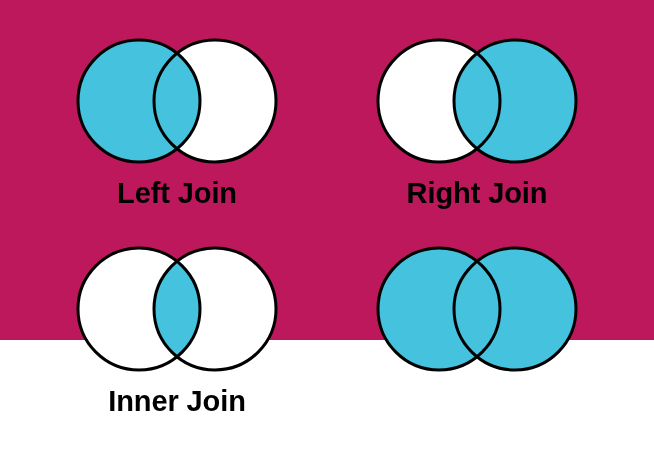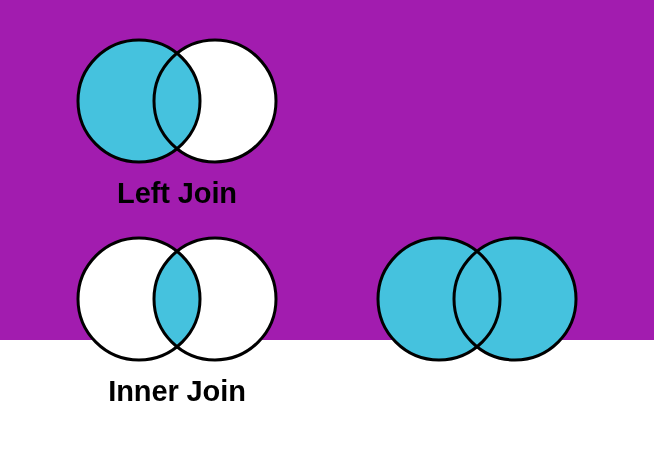--- a/index.html
+++ b/index.html
@@ -11,35 +11,35 @@
     height: 474px;
     background: #ffffff;
     font-family: "Liberation Sans", sans-serif;
     overflow: hidden;
   }
 
   #venn-board {
     position: relative;
     width: 654px;
     height: 340px;
-    background: #a21caf;
+    background: #be185d;
   }
 
   .venn-cell {
     position: absolute;
     width: 300px;
     display: flex;
     flex-direction: column;
     align-items: center;
   }
 
   .venn-cell.col-left  { left: 27px; }
   .venn-cell.col-right { left: 327px; }
   .venn-cell.row-top    { top: 35px; }
-  .venn-cell.row-bottom { top: 233px; justify-content: space-between; }
+  .venn-cell.row-bottom { top: 243px; justify-content: space-between; }
 
   .venn-figure {
     position: relative;
     width: 204px;
     height: 132px;
   }
 
   .venn-figure svg {
     display: block;
     width: 204px;
@@ -81,20 +81,42 @@
         <g clip-path="url(#clip-left-lj)">
           <circle cx="140" cy="66" r="61" fill="#45c2de" clip-path="url(#clip-right-lj)"></circle>
         </g>
         <circle cx="64" cy="66" r="61" fill="none" stroke="#000000" stroke-width="3"></circle>
         <circle cx="140" cy="66" r="61" fill="none" stroke="#000000" stroke-width="3"></circle>
       </svg>
     </div>
     <div class="venn-label">Left Join</div>
   </div>
 
+  <div class="venn-cell col-right row-top">
+    <div class="venn-figure">
+      <svg viewBox="0 0 204 132" xmlns="http://www.w3.org/2000/svg">
+        <defs>
+          <clipPath id="clip-left-rj">
+              <circle cx="64" cy="66" r="61"></circle>
+            </clipPath>
+          <clipPath id="clip-right-rj">
+              <circle cx="140" cy="66" r="61"></circle>
+            </clipPath>
+        </defs>
+        <circle cx="64" cy="66" r="61" fill="#ffffff"></circle>
+        <circle cx="140" cy="66" r="61" fill="#45c2de"></circle>
+        <g clip-path="url(#clip-left-rj)">
+          <circle cx="140" cy="66" r="61" fill="#45c2de" clip-path="url(#clip-right-rj)"></circle>
+        </g>
+        <circle cx="64" cy="66" r="61" fill="none" stroke="#000000" stroke-width="3"></circle>
+        <circle cx="140" cy="66" r="61" fill="none" stroke="#000000" stroke-width="3"></circle>
+      </svg>
+    </div>
+    <div class="venn-label">Right Join</div>
+  </div>
 
   <div class="venn-cell col-left row-bottom">
     <div class="venn-figure">
       <svg viewBox="0 0 204 132" xmlns="http://www.w3.org/2000/svg">
         <defs>
           <clipPath id="clip-left-ij">
               <circle cx="64" cy="66" r="61"></circle>
             </clipPath>
           <clipPath id="clip-right-ij">
               <circle cx="140" cy="66" r="61"></circle>

